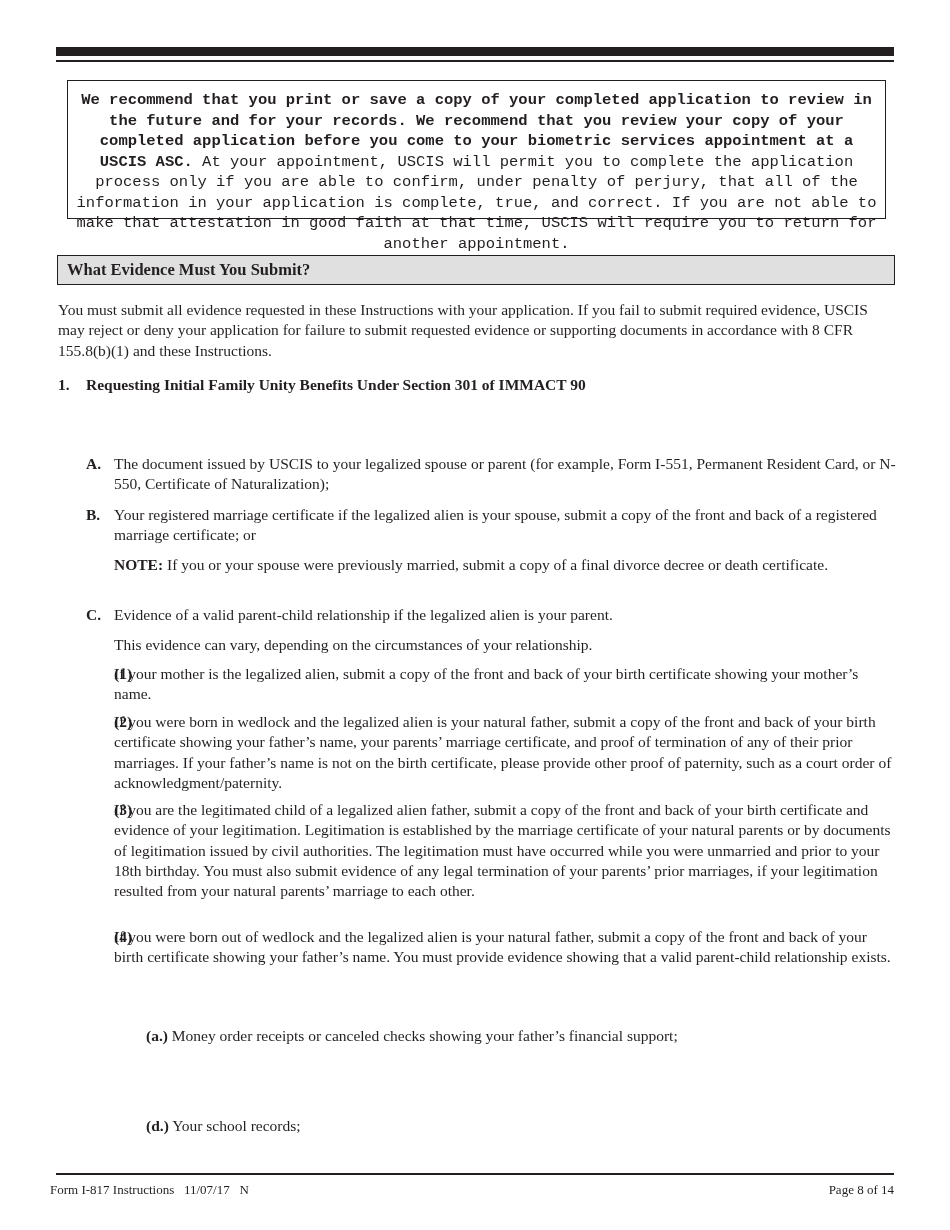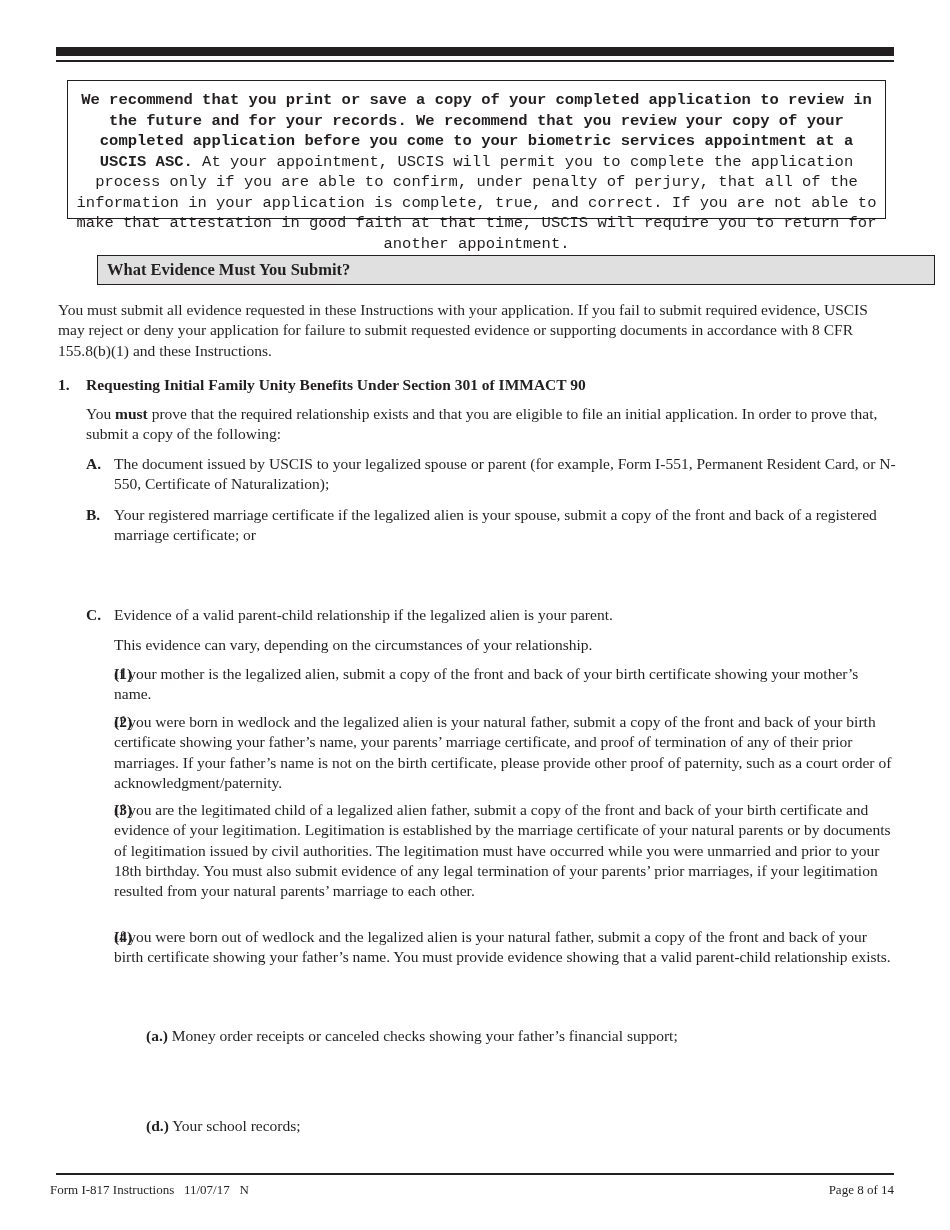--- a/index.html
+++ b/index.html
@@ -10,21 +10,21 @@
   .top-bar-thick { position: absolute; left: 56px; top: 47px; width: 838px; height: 9px; background: #231f20; }
   .top-bar-thin { position: absolute; left: 56px; top: 60px; width: 838px; height: 1.5px; background: #231f20; }
 
   .notice-box { position: absolute; left: 67px; top: 80px; width: 819px; height: 139px;
                 box-sizing: border-box; border: 1.5px solid #231f20; padding: 9px 8px 0 8px;
                 text-align: center; font-size: 15.5px; line-height: 20.5px; font-family: Liberation Mono, monospace; }
   .notice-box b { font-weight: bold; }
 
   .section-header { position: absolute; left: 57px; top: 255px; width: 838px; height: 30px;
                     box-sizing: border-box; border: 1.5px solid #231f20; background: #e0e0e0;
-                    padding: 4px 9px; font-size: 16.5px; font-weight: bold; line-height: 20px; margin-left: 40px; }
+                    padding: 4px 9px; font-size: 16.5px; font-weight: bold; line-height: 20px; }
 
   .p { position: absolute; font-size: 15.5px; line-height: 20.3px; }
   .intro { left: 58px; top: 300px; width: 840px; }
 
   .num-heading { left: 58px; top: 375px; width: 840px; font-weight: bold; }
   .num-heading .num { display: inline-block; width: 28px; }
 
   .must-para { left: 86px; top: 404px; width: 812px; }
 
   .item { position: absolute; font-size: 15.5px; line-height: 20.3px; }
@@ -66,34 +66,34 @@
   </div>
 
   <div class="section-header">What Evidence Must You Submit?</div>
 
   <div class="p intro">You must submit all evidence requested in these Instructions with your application.  If you fail to submit required evidence, USCIS may reject or deny your application for failure to submit requested evidence or supporting documents in accordance with 8 CFR 155.8(b)(1) and these Instructions.</div>
 
   <div class="p num-heading">
     <span class="num">1.</span><span>Requesting Initial Family Unity Benefits Under Section 301 of IMMACT 90</span>
   </div>
 
-  <div class="p must-para">
-    <span>You </span><b>must</b><span> prove that the required relationship exists and that you are eligible to file an initial application.  In order to prove that, submit a copy of the following:</span>
-  </div>
 
   <div class="item A">
     <span class="lbl">A.</span>
     <span class="txt">The document issued by USCIS to your legalized spouse or parent (for example, Form I-551, Permanent Resident Card, or N-550, Certificate of Naturalization);</span>
   </div>
 
   <div class="item B">
     <span class="lbl">B.</span>
     <span class="txt">Your registered marriage certificate if the legalized alien is your spouse, submit a copy of the front and back of a registered marriage certificate; or</span>
   </div>
 
+  <div class="p note">
+    <b>NOTE:</b><span>  If you or your spouse were previously married, submit a copy of a final divorce decree or death certificate.</span>
+  </div>
 
   <div class="item C">
     <span class="lbl">C.</span>
     <span class="txt">Evidence of a valid parent-child relationship if the legalized alien is your parent.</span>
   </div>
 
   <div class="p C-sub">This evidence can vary, depending on the circumstances of your relationship.</div>
 
   <div class="item n1">
     <span class="lbl">(1)</span>

